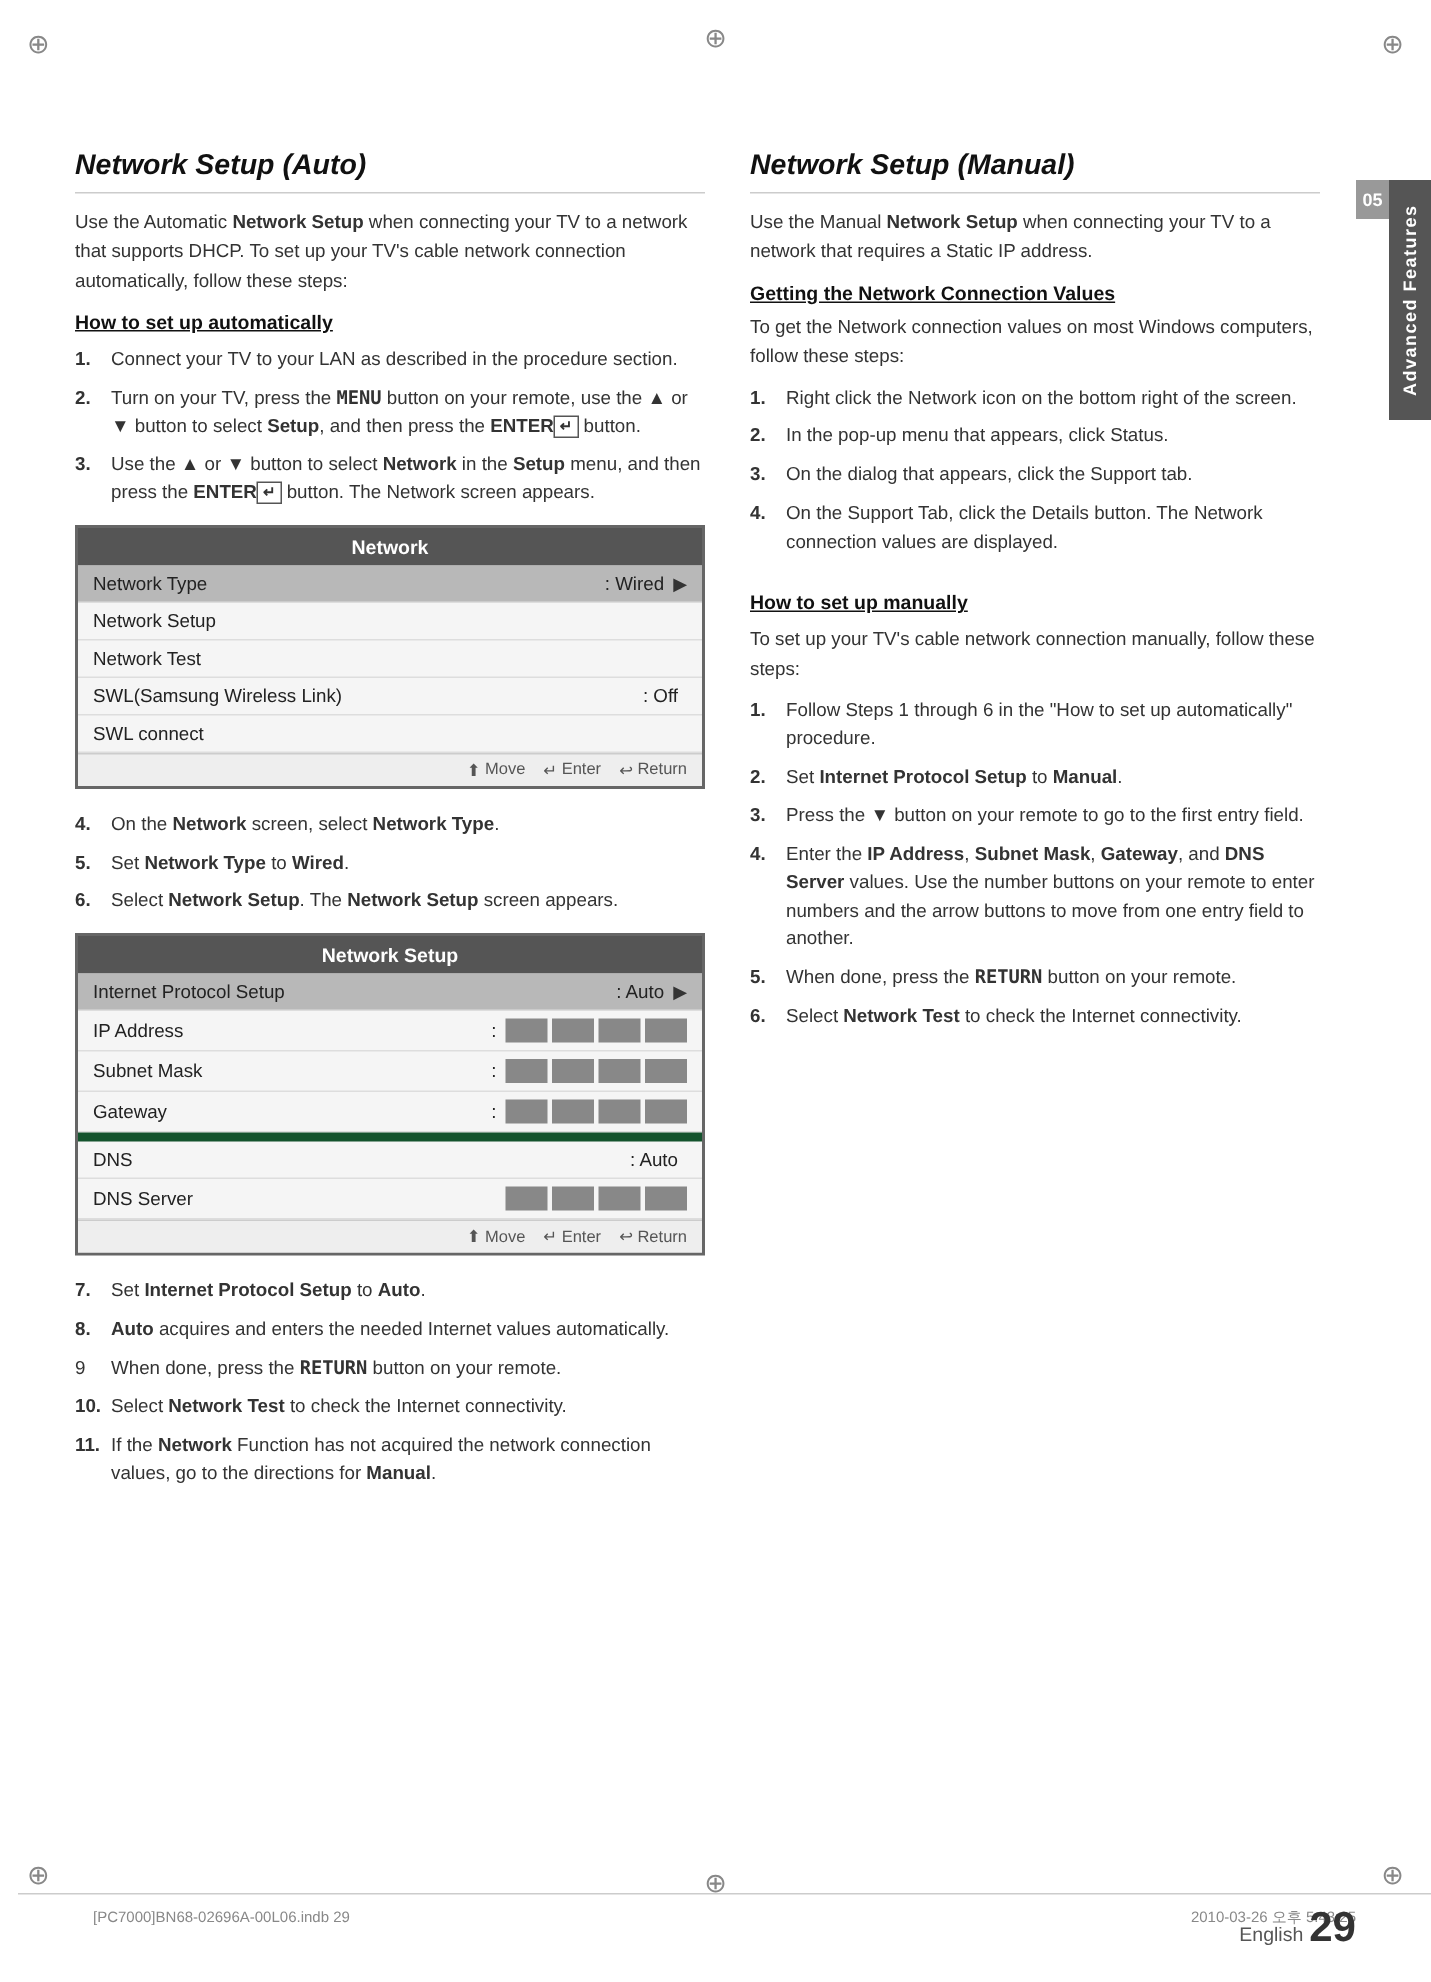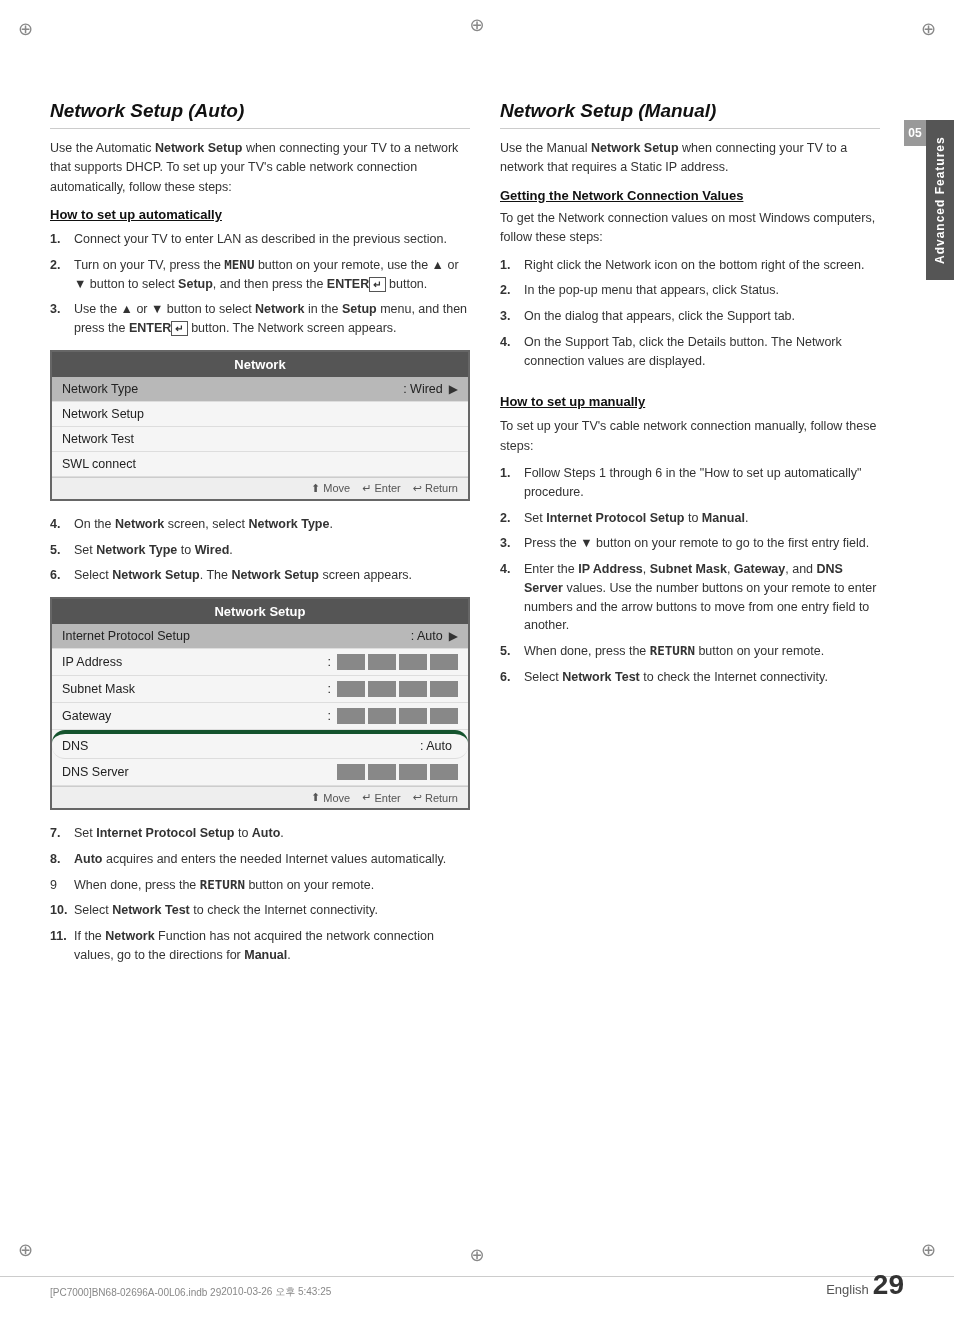--- a/index.html
+++ b/index.html
@@ -228,25 +228,26 @@
       font-size: 12px;
       font-weight: bold;
       text-align: center;
       padding: 6px 4px;
     }
 
     
     .page-footer {
       position: absolute;
       bottom: 20px;
-      left: 0;
+      left: 12px;
       right: 0;
       display: flex;
+      justify-content: space-between;
       align-items: center;
-      padding: 2px 50px;
+      padding: 16px 50px;
       border-top: 1px solid #ccc;
       padding-top: 8px;
     }
 
     .footer-file {
       font-size: 10px;
       color: #888;
     }
 
     .footer-date {
@@ -332,21 +333,21 @@
       <div class="section-title">Network Setup (Auto)</div>
       <p class="section-intro">
         Use the Automatic <strong>Network Setup</strong> when connecting your TV to a network that supports DHCP. To set up your TV's cable network connection automatically, follow these steps:
       </p>
 
       <div class="subsection-title">How to set up automatically</div>
 
       <ol class="steps-list">
         <li>
           <span class="step-num">1.</span>
-          <span class="step-text">Connect your TV to enter LAN as described in the previous section.</span>
+          <span class="step-text">Connect your TV to your LAN as described in the procedure section.</span>
         </li>
         <li>
           <span class="step-num">2.</span>
           <span class="step-text">Turn on your TV, press the <span class="bold menu-text">MENU</span> button on your remote, use the ▲ or ▼ button to select <strong>Setup</strong>, and then press the <strong>ENTER<span class="enter-icon">↵</span></strong> button.</span>
         </li>
         <li>
           <span class="step-num">3.</span>
           <span class="step-text">Use the ▲ or ▼ button to select <strong>Network</strong> in the <strong>Setup</strong> menu, and then press the <strong>ENTER<span class="enter-icon">↵</span></strong> button. The Network screen appears.</span>
         </li>
       </ol>
@@ -359,20 +360,24 @@
             <span class="ui-row-value">: Wired</span>
             <span class="arrow-right">▶</span>
           </div>
           <div class="ui-row">
             <span class="ui-row-label">Network Setup</span>
           </div>
           <div class="ui-row">
             <span class="ui-row-label">Network Test</span>
           </div>
           <div class="ui-row">
+            <span class="ui-row-label">SWL(Samsung Wireless Link)</span>
+            <span class="ui-row-value">: Off</span>
+          </div>
+          <div class="ui-row">
             <span class="ui-row-label">SWL connect</span>
           </div>
         </div>
         <div class="ui-box-footer">
           <span class="footer-item"><span>⬆</span> Move</span>
           <span class="footer-item"><span>↵</span> Enter</span>
           <span class="footer-item"><span>↩</span> Return</span>
         </div>
       </div>
 
@@ -422,21 +427,21 @@
           <div class="ui-row">
             <span class="ui-row-label">Gateway</span>
             <span class="ui-row-value">:</span>
             <span class="ip-blocks">
               <span class="ip-block"></span>
               <span class="ip-block"></span>
               <span class="ip-block"></span>
               <span class="ip-block"></span>
             </span>
           </div>
-          <div class="ui-row" style="border-top:4px solid #14532d;border-radius:13px;">
+          <div class="ui-row" style="border-top:6px solid #14532d;">
             <span class="ui-row-label">DNS</span>
             <span class="ui-row-value">: Auto</span>
           </div>
           <div class="ui-row">
             <span class="ui-row-label">DNS Server</span>
             <span class="ip-blocks">
               <span class="ip-block"></span>
               <span class="ip-block"></span>
               <span class="ip-block"></span>
               <span class="ip-block"></span>

